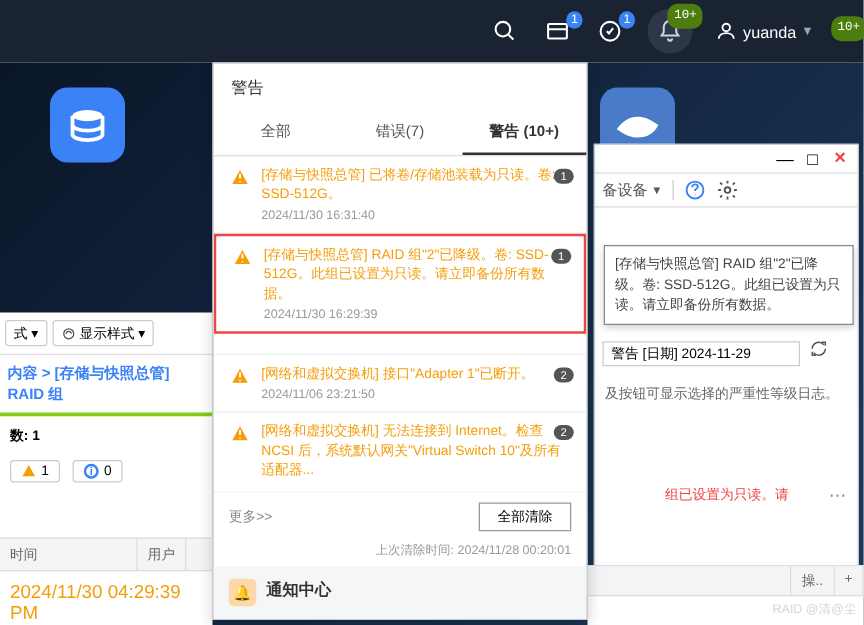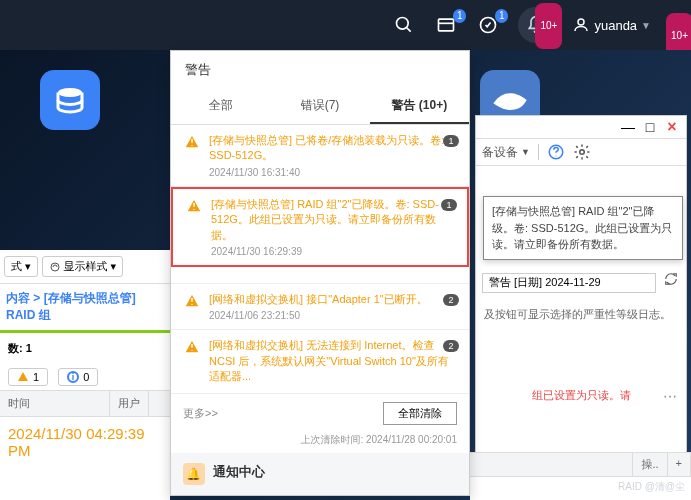--- a/index.html
+++ b/index.html
@@ -1,21 +1,21 @@
 <!DOCTYPE html>
 <html><head>
 <meta charset="utf-8">
 <style>
 * { margin: 0; padding: 0; box-sizing: border-box; font-family: "Microsoft YaHei", Arial, sans-serif; }
 body { width: 691px; height: 500px; background: #f0f0f0; position: relative; overflow: hidden; }
 .topbar { height: 50px; background: #1a2332; display: flex; align-items: center; justify-content: flex-end; padding: 0 6px; gap: 18px; }
 .topbar-item { position: relative; color: #fff; display: flex; align-items: center; gap: 4px; font-size: 13px; }
 .topbar-icon { width: 24px; height: 24px; display: flex; align-items: center; justify-content: center; }
 .badge-sm { position: absolute; top: -4px; right: -8px; background: #3b82f6; color: #fff; font-size: 10px; padding: 0 4px; border-radius: 8px; line-height: 14px; }
-.badge-red { position: absolute; top: -4px; right: -8px; background: #be185d; color: #fff; font-size: 10px; padding: 16px 5px; border-radius: 8px; line-height: 14px; }
+.badge-red { position: absolute; top: -4px; right: -8px; background: #4d7c0f; color: #fff; font-size: 10px; padding: 3px 5px; border-radius: 8px; line-height: 14px; font-family: Liberation Mono, monospace; }
 .bell-wrap { background: #2d3748; border-radius: 50%; width: 36px; height: 36px; display: flex; align-items: center; justify-content: center; position: relative; }
 .dropdown-icon { font-size: 10px; color: #9ca3af; }
 .desktop { position: absolute; top: 50px; left: 0; right: 0; bottom: 0; background: linear-gradient(135deg, #0a1628 0%, #1e3a5f 100%); }
 .app-icon { position: absolute; width: 60px; height: 60px; border-radius: 14px; display: flex; align-items: center; justify-content: center; }
 .app-blue { top: 20px; left: 40px; background: #3b82f6; }
 .app-blue2 { top: 20px; left: 480px; background: #4a7bc8; }
 .notif-panel { position: absolute; top: 50px; left: 170px; width: 300px; background: #fff; border: 1px solid #ccc; box-shadow: 0 4px 12px rgba(0,0,0,.2); z-index: 100; }
 .notif-title { padding: 10px 14px; font-size: 13px; color: #333; }
 .notif-tabs { display: flex; border-bottom: 1px solid #ddd; }
 .notif-tab { flex: 1; text-align: center; padding: 8px 4px; font-size: 12px; color: #555; cursor: pointer; }
@@ -36,35 +36,35 @@
 .nc-icon { width: 22px; height: 22px; background: #fed7aa; border-radius: 4px; display: flex; align-items: center; justify-content: center; font-size: 12px; }
 .nc-title { font-size: 13px; font-weight: bold; color: #333; }
 .tooltip { position: absolute; top: 196px; left: 483px; width: 200px; background: #fff; border: 1px solid #888; padding: 6px 8px; font-size: 11px; color: #444; line-height: 1.5; box-shadow: 0 2px 6px rgba(0,0,0,.2); z-index: 110; }
 .back-window { position: absolute; top: 115px; left: 475px; right: 4px; bottom: 0; background: #fff; border: 1px solid #ccc; z-index: 50; }
 .bw-title { display: flex; justify-content: flex-end; align-items: center; padding: 3px 6px; gap: 6px; border-bottom: 1px solid #ddd; }
 .bw-btn { width: 16px; height: 16px; display: flex; align-items: center; justify-content: center; font-size: 14px; cursor: pointer; }
 .bw-close { color: #ef4444; font-weight: bold; font-size: 16px; }
 .bw-toolbar { display: flex; align-items: center; padding: 4px 6px; gap: 8px; border-bottom: 1px solid #ddd; }
 .bw-tb-item { display: flex; align-items: center; gap: 3px; font-size: 12px; color: #555; }
 .bw-filter { padding: 6px; }
-.bw-input { width: 174px; border: 1px solid #ccc; padding: 3px 6px; font-size: 11px; }
+.bw-input { width: 158px; border: 1px solid #ccc; padding: 3px 6px; font-size: 11px; }
 .bw-refresh { margin-left: 4px; }
 .bw-hint { padding: 8px; font-size: 11px; color: #666; }
 .bw-row { padding: 8px; font-size: 11px; color: #ef4444; display: flex; justify-content: space-between; align-items: center; margin-left: 48px; }
 .bw-dots { color: #888; font-size: 14px; letter-spacing: 1px; }
 .left-section { position: absolute; top: 250px; left: 0; width: 170px; bottom: 0; background: #fff; z-index: 40; font-size: 12px; }
 .ls-toolbar { display: flex; align-items: center; padding: 6px 4px; gap: 4px; border-bottom: 1px solid #ddd; }
 .ls-btn { border: 1px solid #ccc; padding: 2px 6px; border-radius: 3px; display: flex; align-items: center; gap: 3px; font-size: 11px; background: #fff; }
 .ls-breadcrumb { padding: 6px; font-size: 12px; color: #3b82f6; font-weight: bold; border-bottom: 3px solid #84cc16; }
 .ls-count { padding: 8px; font-size: 11px; font-weight: bold; }
 .ls-badges { padding: 4px 8px; display: flex; gap: 10px; }
 .ls-badge { border: 1px solid #ccc; border-radius: 3px; padding: 2px 8px; display: flex; align-items: center; gap: 4px; font-size: 11px; }
 .ls-badge .tri-sm { width: 12px; height: 12px; }
 .ls-badge .info-sm { width: 12px; height: 12px; border-radius: 50%; border: 2px solid #3b82f6; display: flex; align-items: center; justify-content: center; font-size: 9px; color: #3b82f6; font-weight: bold; }
-.ls-table-head { display: flex; background: #f3f4f6; border-top: 1px solid #ddd; border-bottom: 1px solid #ddd; font-size: 11px; color: #666; }
+.ls-table-head { display: flex; background: #f3f4f6; border-top: 1px solid #ddd; border-bottom: 1px solid #ddd; font-size: 11px; color: #666; margin-top: 40px; }
 .ls-th { padding: 5px 8px; border-right: 1px solid #ddd; }
 .ls-table-row { padding: 8px; font-size: 15px; color: #f59e0b; }
 .bottom-table { position: absolute; bottom: 0; left: 470px; right: 0; height: 48px; background: #fff; border-top: 1px solid #ddd; z-index: 55; }
 .bt-head { display: flex; background: #f3f4f6; font-size: 11px; color: #666; border-bottom: 1px solid #ddd; }
 .bt-th { padding: 4px 8px; border-right: 1px solid #ddd; }
 .watermark { position: absolute; bottom: 6px; right: 6px; font-size: 10px; color: #d1d5db; z-index: 60; }
 svg.tri { fill: #f59e0b; }
 svg.tri-sm { fill: #f59e0b; }
 </style>
 </head>

